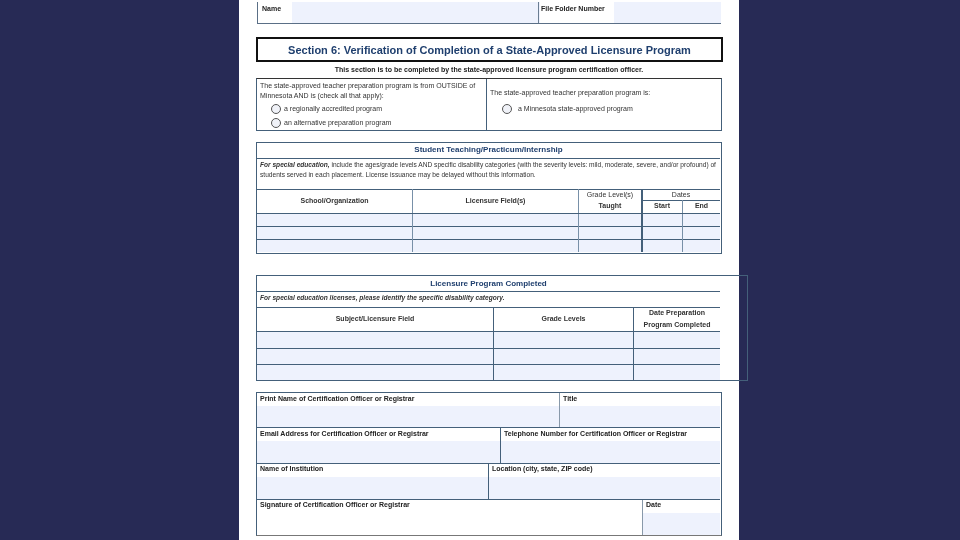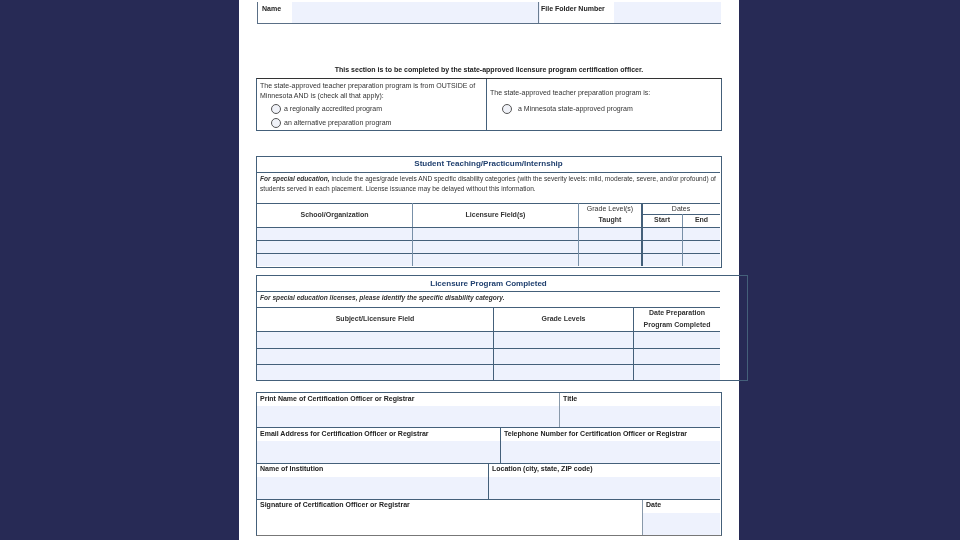--- a/index.html
+++ b/index.html
@@ -22,21 +22,21 @@
   .sec-title { left: 17px; top: 37px; width: 467px; height: 25px; border: 2px solid #111; display: flex; align-items: center; justify-content: center; font-size: 11px; font-weight: bold; color: #1f3f6e; }
   .sec-sub { left: 0; top: 66px; width: 500px; text-align: center; font-size: 7px; font-weight: bold; color: #222; }
 
   
   .choice { left: 17px; top: 78px; width: 466px; height: 53px; border: 1px solid #44607a; border-top: 1.5px solid #333; }
   .choice .col-div { left: 229px; top: 0; width: 1px; height: 52px; background: #44607a; }
   .choice .txt { font-size: 7px; color: #333; line-height: 10px; }
   .radio { width: 10px; height: 10px; border: 1px solid #555; border-radius: 50%; background: #f0f2f8; display: inline-block; }
 
   
-  .st { left: 17px; top: 156px; width: 466px; height: 112px; border: 1.5px solid #44607a; }
+  .st { left: 17px; top: 142px; width: 466px; height: 112px; border: 1.5px solid #44607a; }
   .st-title { left: 0; top: 2px; width: 463px; text-align: center; font-size: 8px; font-weight: bold; color: #1f3f6e; }
   .st-hr1 { left: 0; top: 15px; width: 463px; height: 1px; background: #44607a; }
   .st-note { left: 3px; top: 17px; width: 458px; font-size: 6.6px; color: #333; line-height: 10px; }
   .hline { height: 1px; background: #44607a; }
   .vline { width: 1px; background: #7890a8; }
   .hdr { font-size: 7px; font-weight: bold; color: #333; text-align: center; }
 
   
   .lp { left: 17px; top: 275px; width: 492px; height: 106px; border: 1.5px solid #44607a; }
 
@@ -49,20 +49,21 @@
 <div class="page">
 
   <div class="abs name-row">
     <div class="abs fill name-fill"></div>
     <span class="abs lbl name-lbl">Name</span>
     <div class="abs div"></div>
     <span class="abs lbl ff-lbl">File Folder Number</span>
     <div class="abs fill ff-fill"></div>
   </div>
 
+  <div class="abs sec-title">Section 6: Verification of Completion of a State-Approved Licensure Program</div>
   <div class="abs sec-sub">This section is to be completed by the state-approved licensure program certification officer.</div>
 
   <div class="abs choice">
     <div class="abs txt" style="left:3px; top:2px; width:222px;">The state-approved teacher preparation program is from OUTSIDE of Minnesota AND is (check all that apply):</div>
     <div class="abs txt" style="left:14px; top:25px; display:flex; align-items:center; gap:3px;">
       <span class="radio"></span>
       <span>a regionally accredited program</span>
     </div>
     <div class="abs txt" style="left:14px; top:39px; display:flex; align-items:center; gap:3px;">
       <span class="radio"></span>

